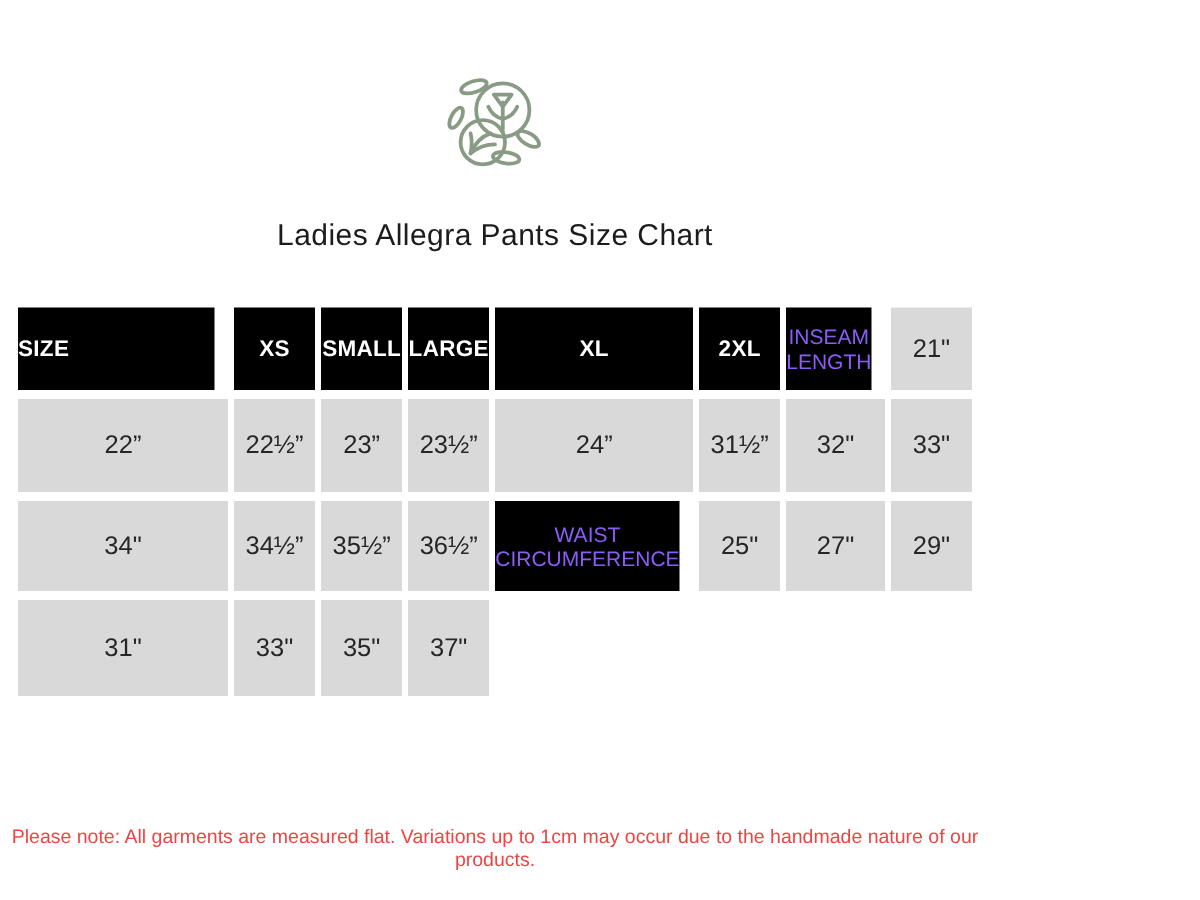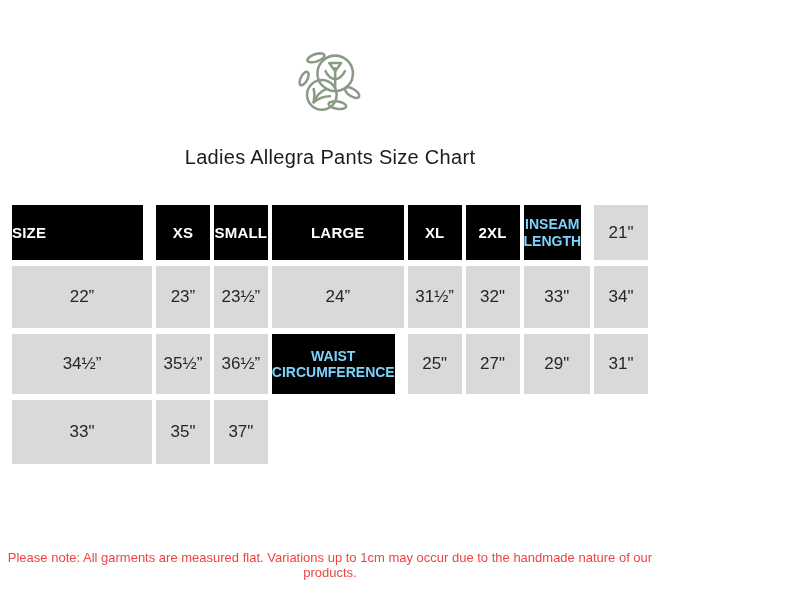--- a/index.html
+++ b/index.html
@@ -39,22 +39,22 @@
   }
   .cell.head{
     background:var(--header-bg,#000);
     color:#ffffff;
     font-weight:700;
     font-size:15px;
     letter-spacing:.2px;
   }
   .cell.rowlabel{
     background:var(--header-bg,#000);
-    color:#7dd3fc;
-    font-weight:700;
+    color:#8b5cf6;
+    font-weight:400;
     font-size:14px;
   }
   .cell.labelcol{
     margin-right:9px;
     justify-content:flex-start;
     text-align:center;
   }
   .cell.val{
     background:var(--cell-bg,#d9d9d9);
     color:#262626;
@@ -95,20 +95,21 @@
   <div class="size-table" id="size-table">
       <div class="cell head labelcol">SIZE</div>
       <div class="cell head">XS</div>
       <div class="cell head">SMALL</div>
       <div class="cell head">LARGE</div>
       <div class="cell head">XL</div>
       <div class="cell head">2XL</div>
       <div class="cell rowlabel labelcol">INSEAM LENGTH</div>
       <div class="cell val">21"</div>
       <div class="cell val">22”</div>
+      <div class="cell val">22½”</div>
       <div class="cell val">23”</div>
       <div class="cell val">23½”</div>
       <div class="cell val">24”</div>
       <div class="cell val">31½”</div>
       <div class="cell val">32"</div>
       <div class="cell val">33"</div>
       <div class="cell val">34"</div>
       <div class="cell val">34½”</div>
       <div class="cell val">35½”</div>
       <div class="cell val">36½”</div>

